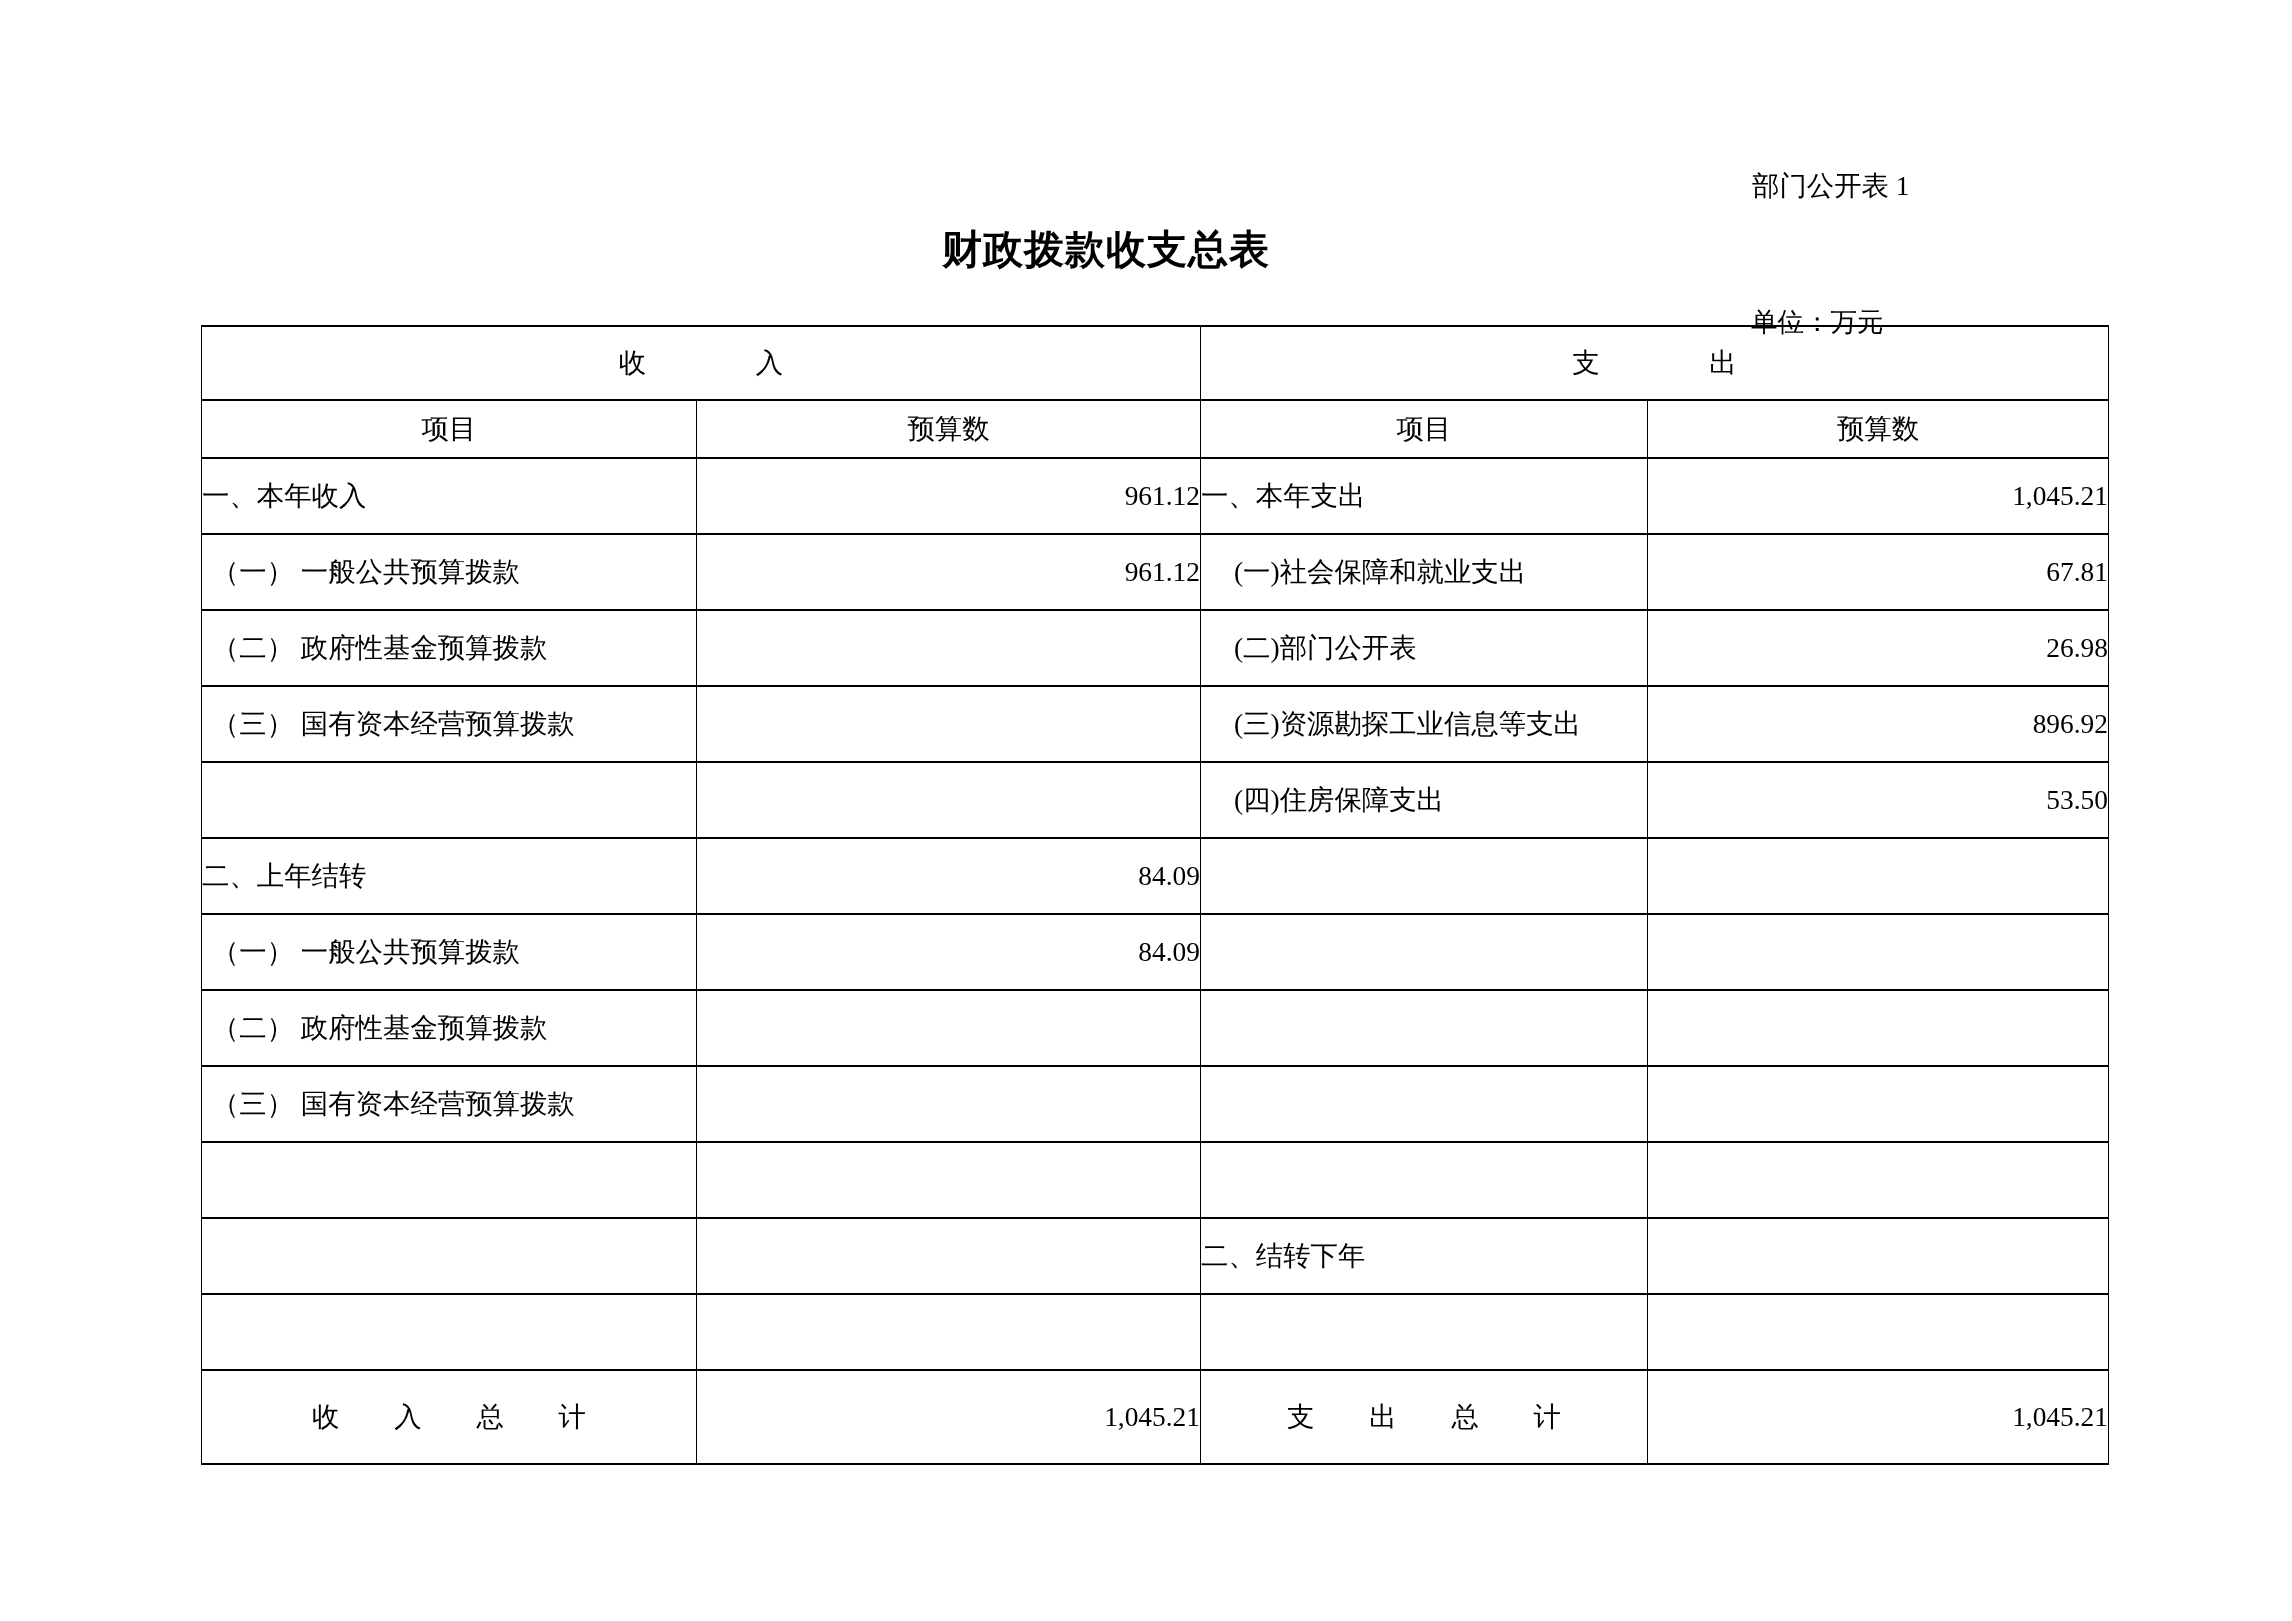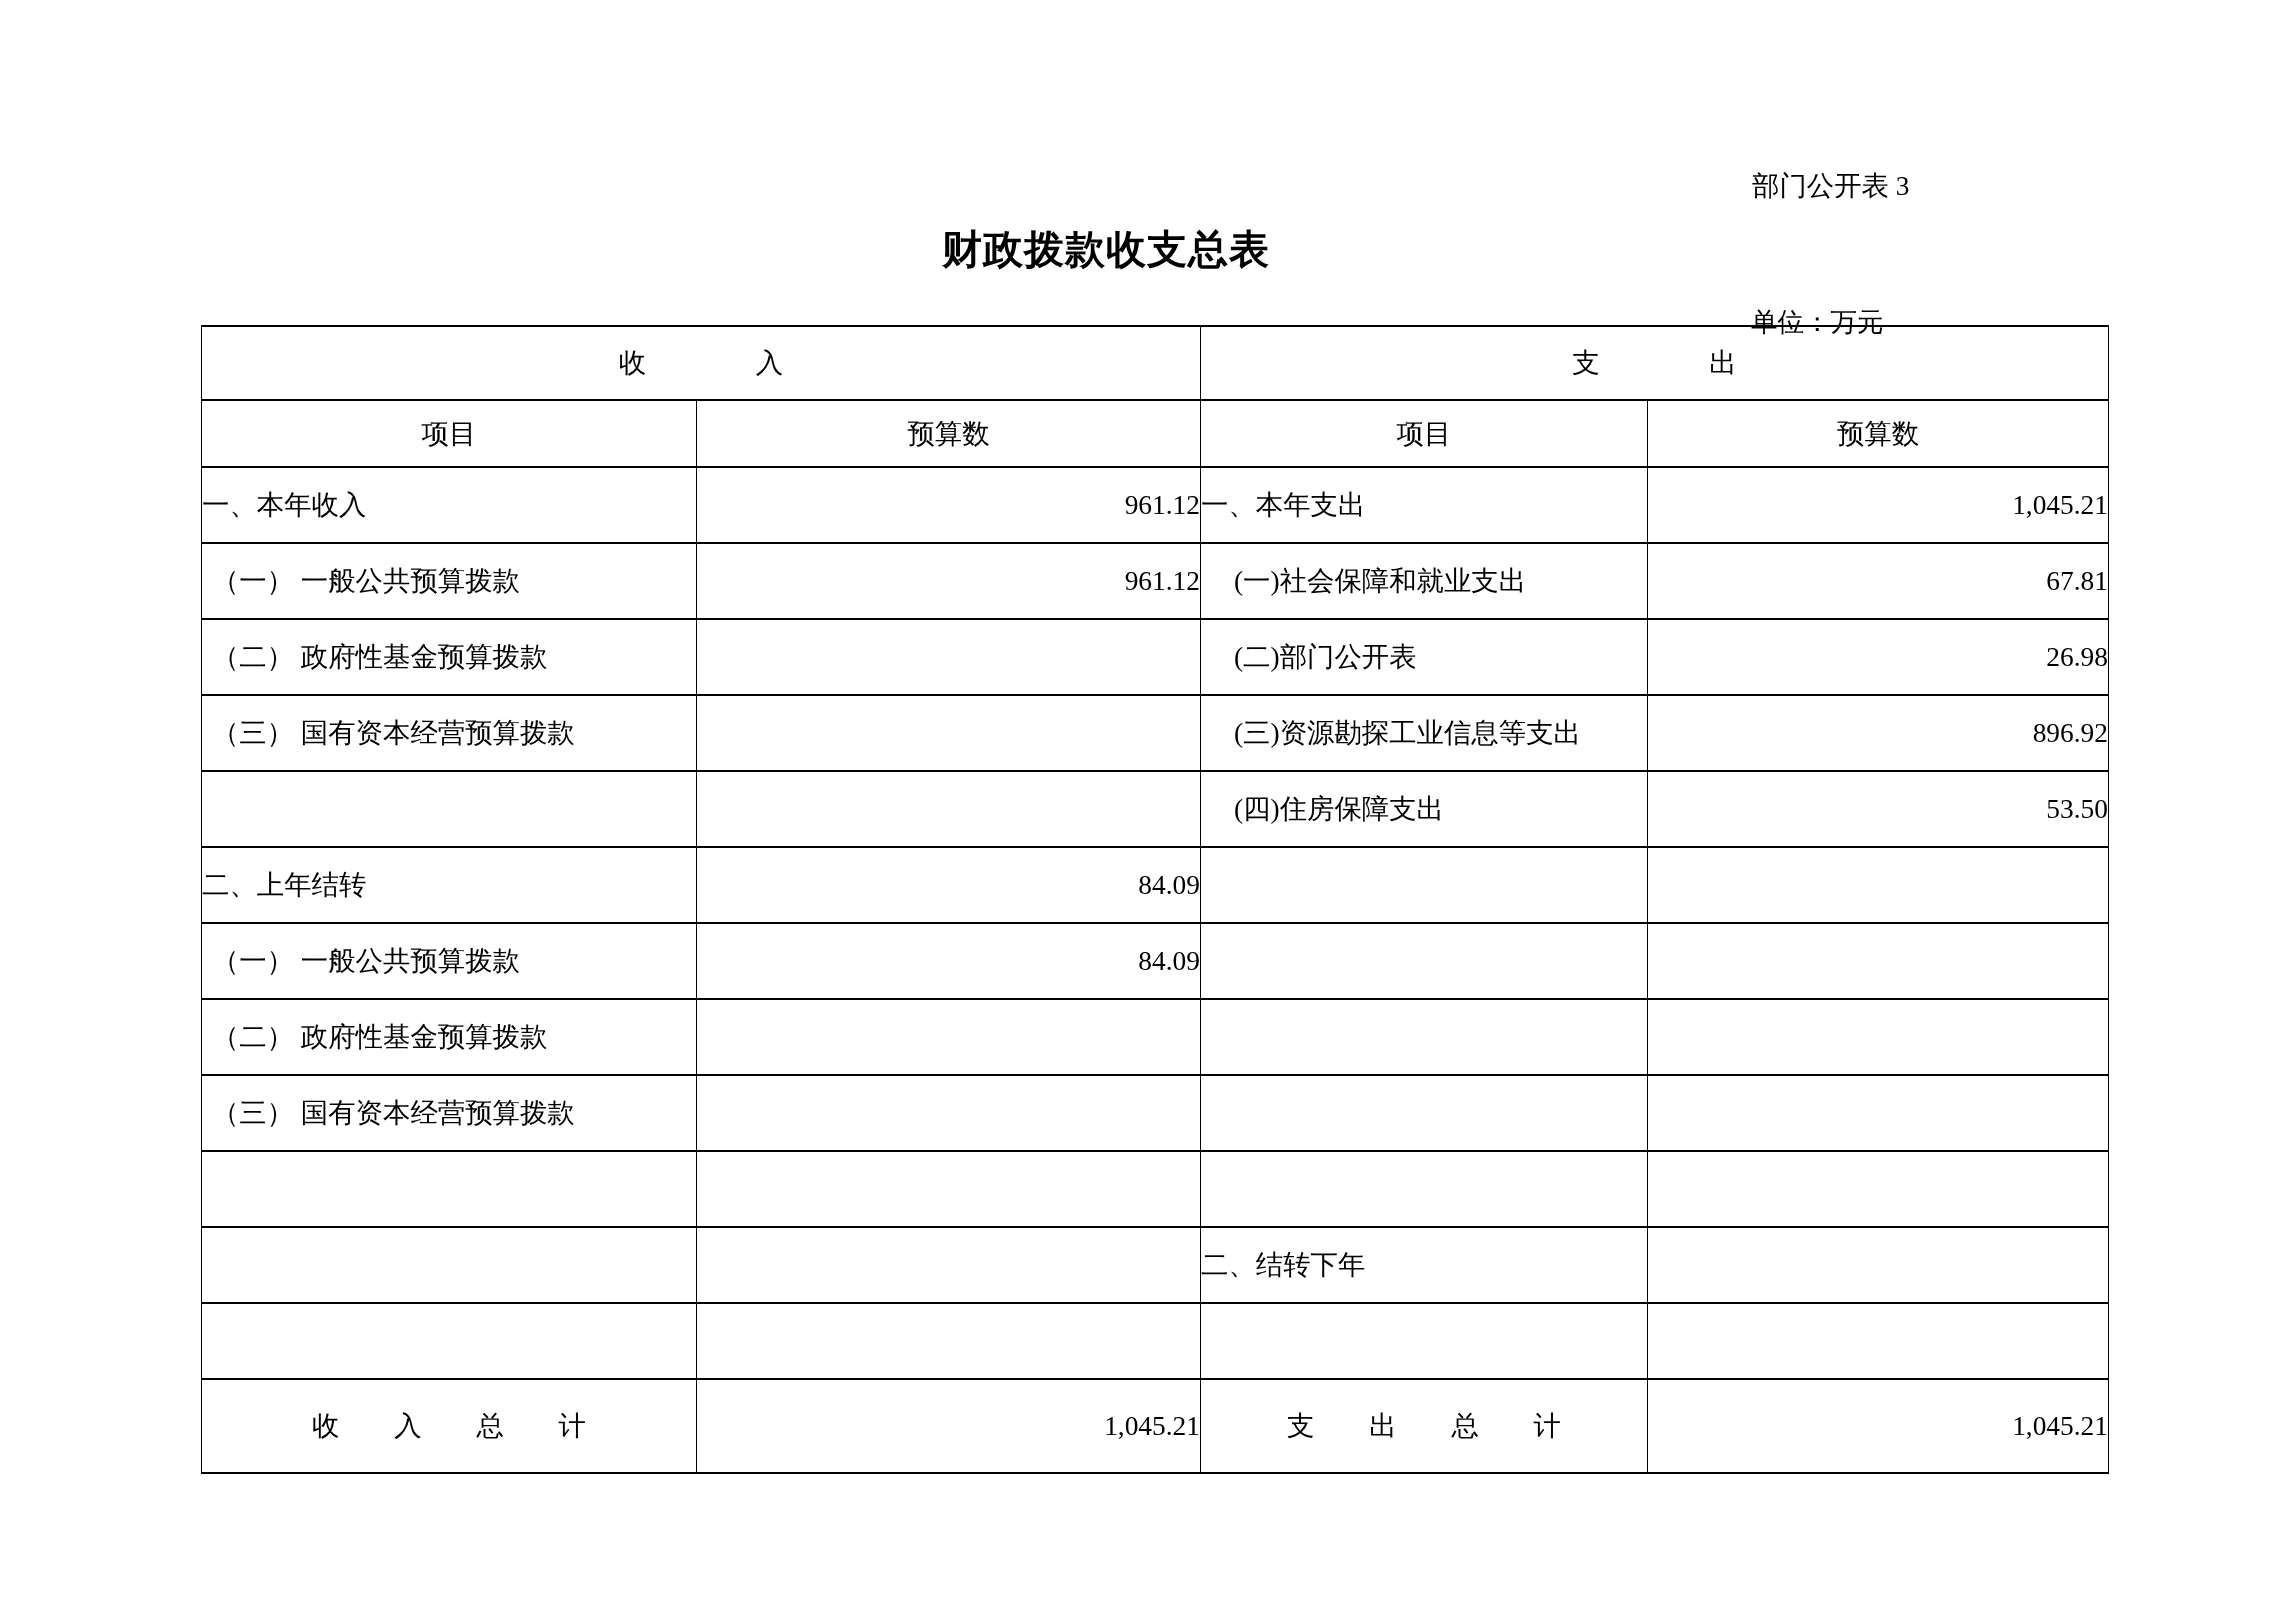--- a/index.html
+++ b/index.html
@@ -50,34 +50,34 @@
     border: solid #000000;
     border-width: 2.2px 1.5px;
     font-weight: normal;
     font-size: 27.4px;
     white-space: nowrap;
     overflow: hidden;
     padding: 0;
     vertical-align: middle;
   }
   tr.group-row  { height: 74px; }
-  tr.cols-row   { height: 67px; }
+  tr.cols-row   { height: 58px; }
   tr.data-row   { height: 76px; }
   tr.total-row  { height: 94px; }
   th { text-align: center; }
   td.item { text-align: left; padding-left: 4.9px; margin-top: 16px; }
   td.item.sub { padding-left: 9.8px; }
   td.exp-item.sub { padding-left: 33px; }
   td.num { text-align: right; padding-right: 11.8px; }
   tr.total-row td.item { text-align: center; padding-left: 0; }
 </style>
 </head>
 <body>
 
-<div class="corner-label">部门公开表 3</div>
+<div class="corner-label">部门公开表 1</div>
 <h1 class="page-title">财政拨款收支总表</h1>
 <div class="unit-label">单位：万元</div>
 
 <table class="budget">
   <colgroup>
     <col style="width:495px">
     <col style="width:504px">
     <col style="width:447px">
     <col style="width:461px">
   </colgroup>

